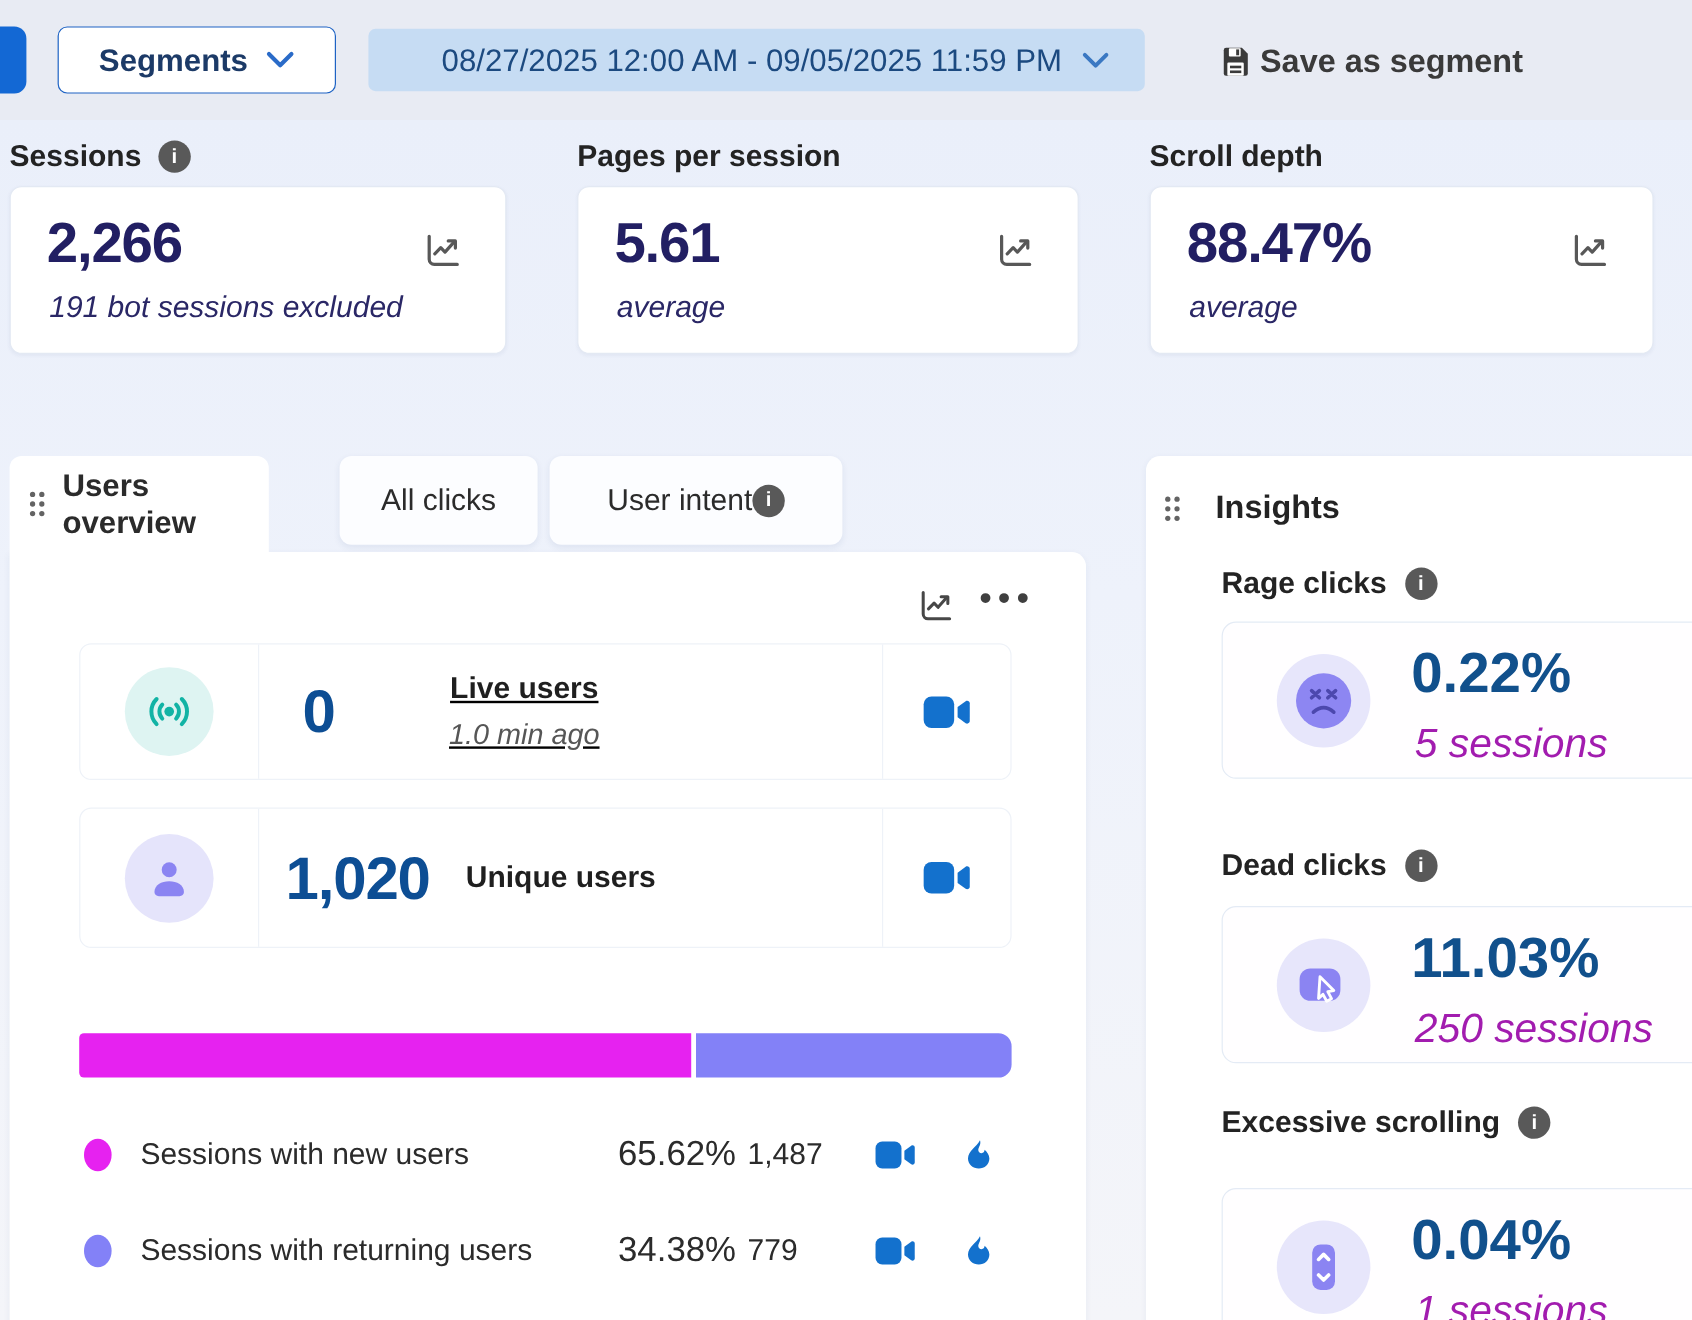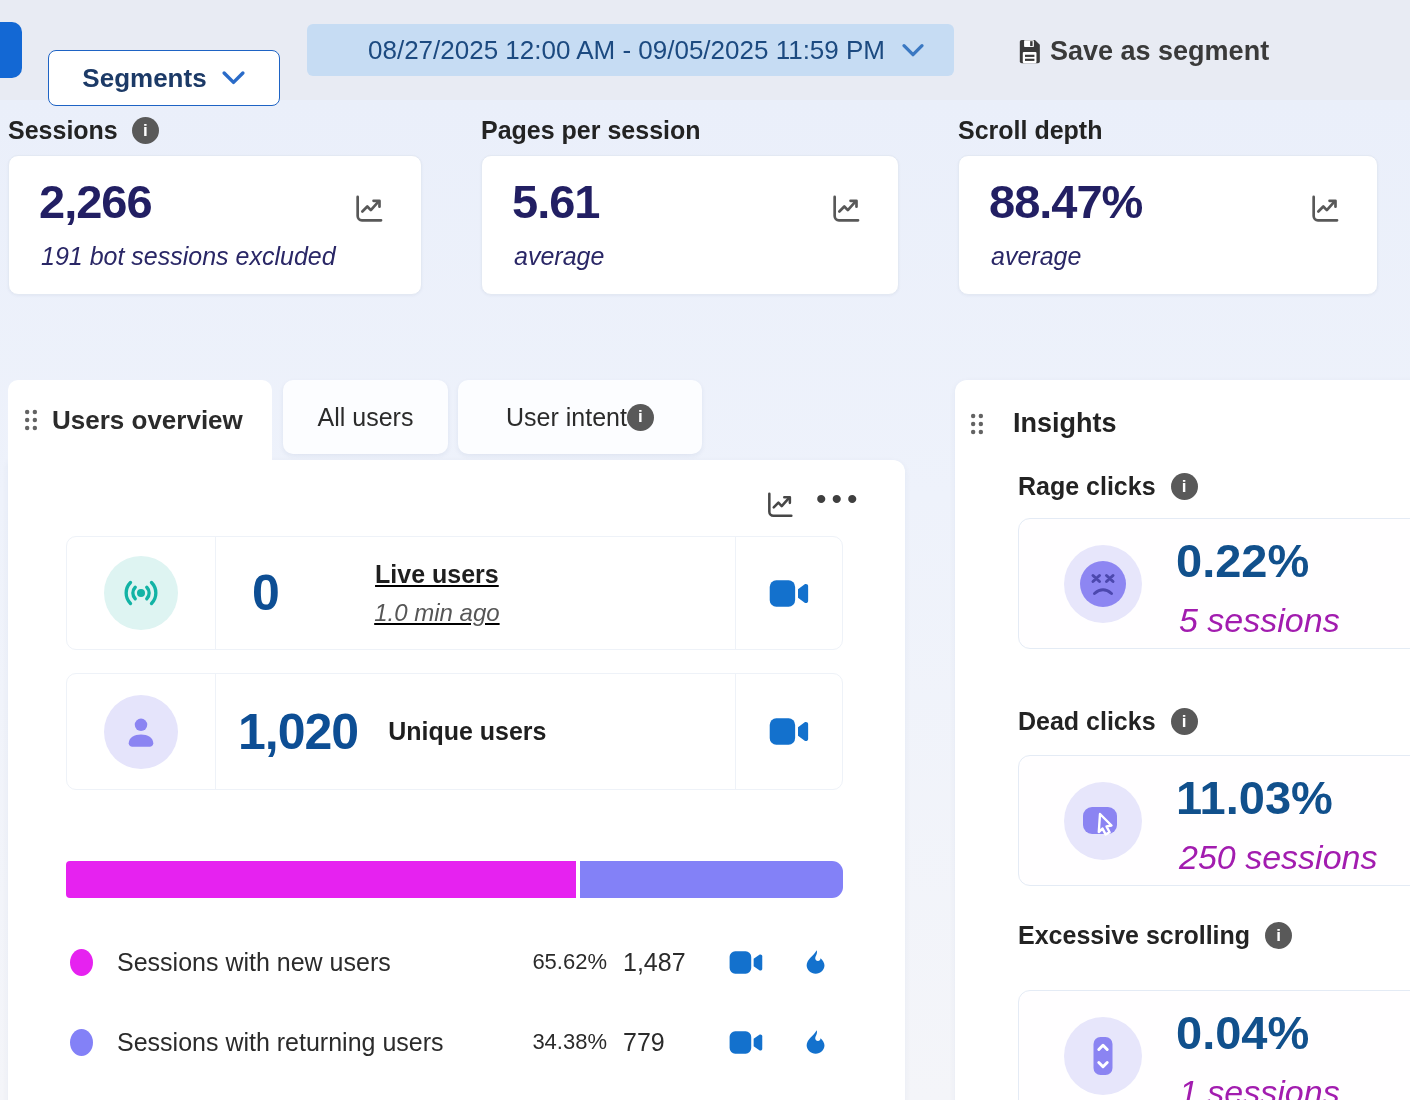--- a/index.html
+++ b/index.html
@@ -7,21 +7,21 @@
   body { font-family:"Liberation Sans","DejaVu Sans",sans-serif; }
   .page { position:relative; width:1410px; height:1100px; overflow:hidden;
           background:linear-gradient(180deg,#eaeffa 100px,#eef2fb 45%,#f4f5f9 100%); }
 
   
   .topbar { position:absolute; left:0; top:0; width:1410px; height:100px; background:#e8ebf3; }
   .edge-btn { position:absolute; left:-34px; top:22px; width:56px; height:56px;
               border-radius:10px; background:#1368d4; cursor:pointer; }
   .segments-btn { position:absolute; left:48px; top:22px; width:232px; height:56px;
                   background:#fff; border:1.6px solid #1e63c4; border-radius:8px;
-                  display:flex; align-items:center; justify-content:center; gap:14px; cursor:pointer;margin-top:28px; }
+                  display:flex; align-items:center; justify-content:center; gap:14px; cursor:pointer; }
   .segments-btn span { font-size:26px; font-weight:700; color:#1c3a67; }
   .date-range { position:absolute; left:307px; top:24px; width:647px; height:52px;
                 background:#c6dcf3; border-radius:6px; display:flex; align-items:center;
                 justify-content:center; gap:16px; cursor:pointer;padding-left:32px; }
   .date-range span { font-size:26px; color:#1c4a80; }
   .save-seg { position:absolute; left:1014px; top:33px; height:36px; display:flex;
               align-items:center; gap:5px; cursor:pointer; }
   .save-seg span { font-size:27px; font-weight:600; color:#3a3a3a; }
 
   
@@ -36,21 +36,21 @@
   .mcard { position:absolute; top:155px; height:140px; background:#fff; border:1px solid #e3e9f3;
            border-radius:10px; box-shadow:0 1px 3px rgba(30,60,120,.05); }
   .mcard .value { position:absolute; left:30px; top:18px; font-size:47px; font-weight:700;
                   color:#221f63; letter-spacing:-1px; }
   .mcard .sub { position:absolute; left:32px; top:86px; font-size:25px; font-style:italic; color:#2a2766; }
   .trend { position:absolute; right:34px; top:36px; cursor:pointer; }
 
   
   .tab { position:absolute; top:380px; background:#fff; display:flex; align-items:center; cursor:pointer; }
   .tab .tlabel { font-size:25px; color:#2b2b2b; }
-  .tab1 { left:8px; width:264px; height:80px; border-radius:10px 10px 0 0; z-index:3; }
+  .tab1 { left:8px; width:216px; height:80px; border-radius:10px 10px 0 0; z-index:3; }
   .tab1 .tlabel { font-weight:700; font-size:26px; }
   .tab2 { left:283px; width:165px; height:74px; border-radius:10px; background:#fcfdff;
           box-shadow:0 2px 5px rgba(30,60,120,.07); justify-content:center; z-index:1; }
   .tab3 { left:458px; width:244px; height:74px; border-radius:10px; background:#fcfdff;
           box-shadow:0 2px 5px rgba(30,60,120,.07); justify-content:center; z-index:1; }
   .drag { margin:0 14px 0 16px; flex:none; }
 
   
   .upanel { position:absolute; left:8px; top:460px; width:897px; height:660px; background:#fff;
             border-radius:0 12px 0 0; box-shadow:0 2px 6px rgba(30,60,120,.06); z-index:2; }
@@ -79,21 +79,21 @@
 
   .stackbar { position:absolute; left:58px; top:401px; width:777px; height:37px; display:flex; gap:4px; }
   .seg-new { background:#e622f0; border-radius:4px 0 0 4px; }
   .seg-ret { background:#8381f7; border-radius:0 11px 11px 0; flex:1; }
 
   .legend-row { position:absolute; left:58px; width:777px; height:36px; display:flex; align-items:center; }
   .lr1 { top:484px; } .lr2 { top:564px; }
   .ldot { width:23px; height:27px; border-radius:50%; margin-left:4px; flex:none; }
   .ldot-new { background:#e622f0; } .ldot-ret { background:#8381f7; }
   .llabel { font-size:25px; color:#2b2b2b; margin-left:24px; flex:1; }
-  .lpct { width:92px; text-align:right; font-size:22px; color:#2b2b2b; }
+  .lpct { width:92px; text-align:right; font-size:29px; color:#2b2b2b; }
   .lcount { width:80px; margin-left:16px; font-size:25px; color:#2b2b2b; }
   .lvideo { margin-left:26px; cursor:pointer; display:flex; }
   .lflame { margin-left:42px; margin-right:16px; cursor:pointer; display:flex; }
 
   
   .ipanel { position:absolute; left:955px; top:380px; width:470px; height:740px; background:#fff;
             border-radius:12px 0 0 0; box-shadow:0 2px 6px rgba(30,60,120,.06); }
   .ipanel .title-row { position:absolute; left:15px; top:28px; display:flex; align-items:center; gap:18px; }
   .ipanel .title-row .ititle { font-size:27px; font-weight:700; color:#232323;margin-left:11px; }
   .isection { position:absolute; left:63px; display:flex; align-items:center; gap:15px; }
@@ -189,21 +189,21 @@
       <circle cx="2.2" cy="2.2" r="1.6" fill="#636363"></circle>
         <circle cx="7.8" cy="2.2" r="1.6" fill="#636363"></circle>
       <circle cx="2.2" cy="8" r="1.6" fill="#636363"></circle>
         <circle cx="7.8" cy="8" r="1.6" fill="#636363"></circle>
       <circle cx="2.2" cy="13.8" r="1.6" fill="#636363"></circle>
         <circle cx="7.8" cy="13.8" r="1.6" fill="#636363"></circle>
     </svg>
     <span class="tlabel">Users overview</span>
   </div>
   <div class="tab tab2">
-    <span class="tlabel">All users</span>
+    <span class="tlabel">All clicks</span>
   </div>
   <div class="tab tab3">
     <span class="tlabel">User intent</span>
     <span class="info"></span>
   </div>
 
   <div class="upanel">
 
     <svg class="trend2" viewBox="0 0 24 24" width="34" height="32">
       <path d="M4 3.5 V17 a3 3 0 0 0 3 3 H20.5" stroke="#474747" stroke-width="1.9" fill="none" stroke-linecap="round"></path>

